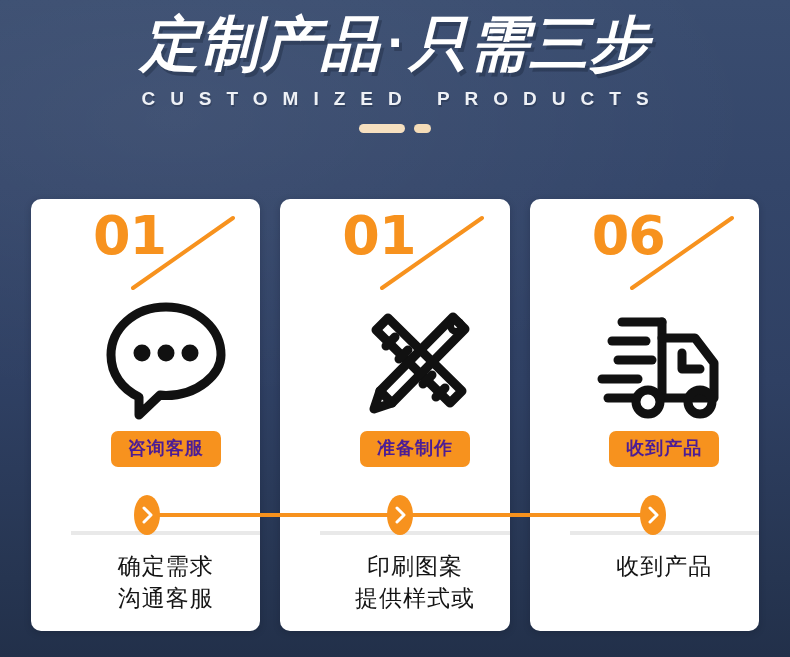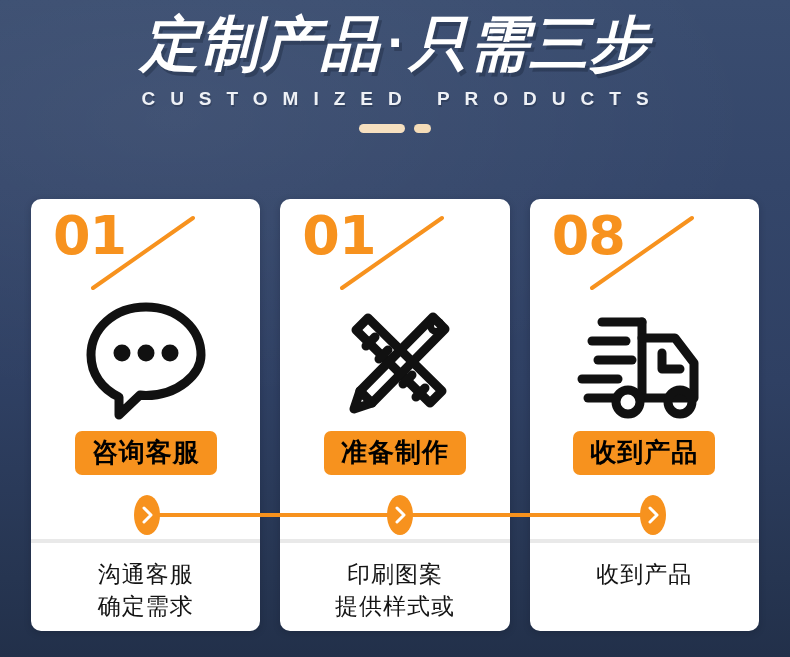--- a/index.html
+++ b/index.html
@@ -103,20 +103,21 @@
 
   .card {
     position: relative;
     flex: 1 1 0;
     background: #ffffff;
     border-radius: 10px;
     box-shadow: 0 2px 7px rgba(12,18,32,0.22);
     overflow: hidden;
     display: flex;
     flex-direction: column;
+    padding-left: 40px;
   }
 
   
   .card-num-row {
     position: relative;
     height: 96px;
     flex: none;
   }
   .card-num {
     position: absolute;
@@ -150,22 +151,22 @@
 
   
   .card-label-wrap {
     flex: none;
     display: flex;
     justify-content: center;
     margin-top: 4px;
   }
   .card-label {
     background: #f7921e;
-    color: #000000;
-    font-size: 26px;
+    color: #4c1d95;
+    font-size: 18px;
     font-weight: bold;
     letter-spacing: 1px;
     border-radius: 7px;
     padding: 8px 17px 10px;
     line-height: 1;
     font-family: "DejaVu Sans", "Liberation Sans", sans-serif;
     white-space: nowrap;
   }
 
   
@@ -259,22 +260,22 @@
     </div>
 
     <div class="card-label-wrap">
       <div class="card-label">咨询客服</div>
     </div>
 
     <div class="card-arrow-row"></div>
     <div class="card-divider"></div>
 
     <div class="card-desc">
+      <span>确定需求</span>
       <span>沟通客服</span>
-      <span>确定需求</span>
     </div>
   </div>
 
   <div class="card">
     <div class="card-num-row">
       <div class="card-num">01</div>
       <svg class="card-slash" viewBox="0 0 112 82">
         <line x1="6" y1="76" x2="106" y2="6" stroke="#f7921e" stroke-width="4" stroke-linecap="round"></line>
       </svg>
     </div>
@@ -304,21 +305,21 @@
     <div class="card-divider"></div>
 
     <div class="card-desc">
       <span>印刷图案</span>
       <span>提供样式或</span>
     </div>
   </div>
 
   <div class="card">
     <div class="card-num-row">
-      <div class="card-num">08</div>
+      <div class="card-num">06</div>
       <svg class="card-slash" viewBox="0 0 112 82">
         <line x1="6" y1="76" x2="106" y2="6" stroke="#f7921e" stroke-width="4" stroke-linecap="round"></line>
       </svg>
     </div>
 
     <div class="card-icon">
       <svg width="136" height="116" viewBox="0 0 136 116">
         <g stroke="#111111" stroke-width="9" stroke-linecap="round" stroke-linejoin="round" fill="none">
 
           <path d="M26 19 L66 19"></path>

